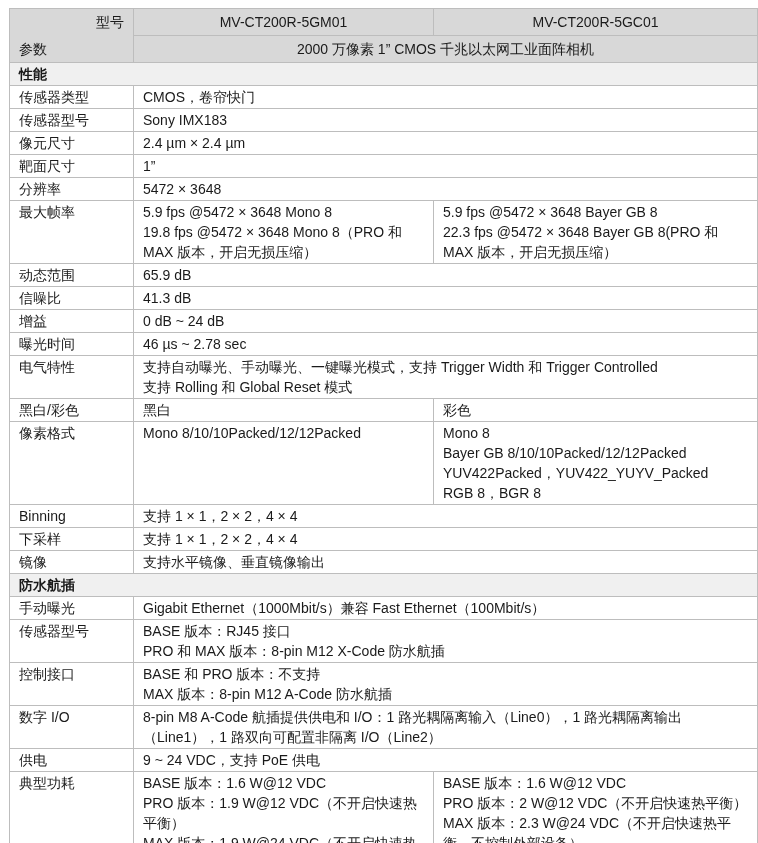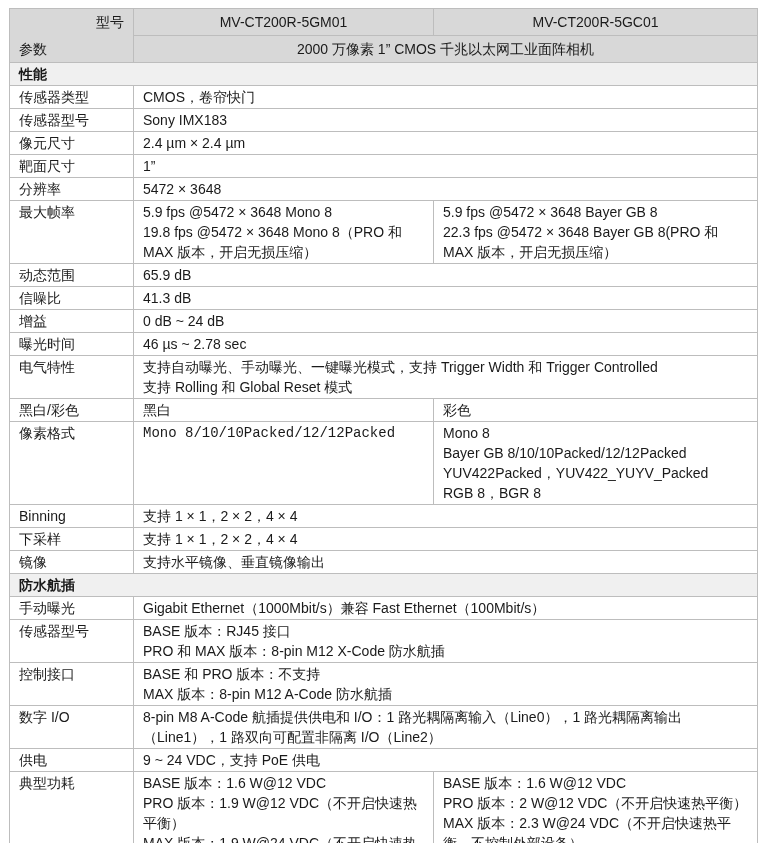--- a/index.html
+++ b/index.html
@@ -57,21 +57,21 @@
   td.corner .corner-bottom {
     position: absolute;
     bottom: 3px;
     left: 9px;
   }
   
   tr.section td {
     background: #f0f0f0;
     font-weight: bold;
   }
-  td.vmid { vertical-align: middle; font-family: Liberation Mono, monospace; }
+  td.vmid { vertical-align: middle; }
   .col-label { width: 124px; }
   .col-mid   { width: 300px; }
   .col-right { width: 324px; }
 </style>
 </head>
 <body>
 
 <div class="page">
   <table class="spec">
     <colgroup>

